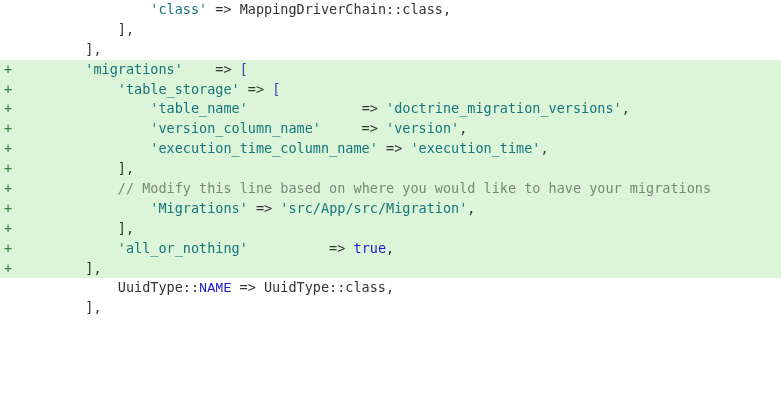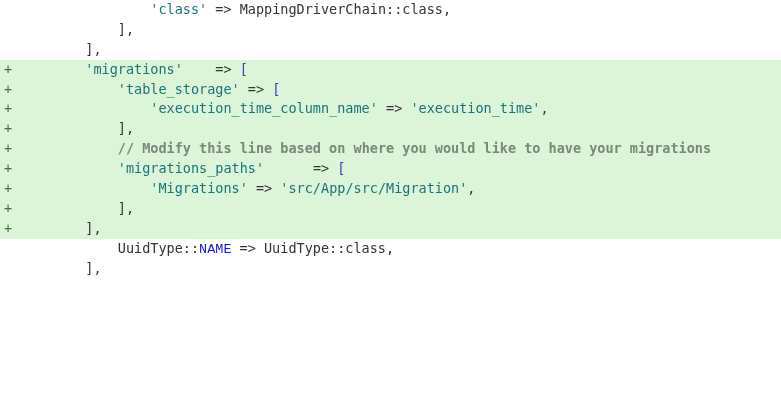--- a/index.html
+++ b/index.html
@@ -23,33 +23,35 @@
     display:inline-block;
     width:2ch;
     color:var(--marker);
   }
   .tk-p{color:var(--plain);}
   .tk-s{color:var(--string);}
   .tk-n{color:var(--number);}
   .tk-k{color:var(--keyword);}
   .tk-c{color:var(--constant);font-family:Liberation Mono, monospace;}
   .tk-b{color:var(--bracket);}
-  .tk-m{color:var(--comment);font-weight:bold;}
+  .tk-m{color:var(--comment);}
 </style>
 </head>
 <body>
 
 <div class="diff-view">
     <div class="line"><span class="gutter"> </span><span class="tk-p">                </span><span class="tk-s">'class'</span><span class="tk-p"> =&gt; MappingDriverChain::class,</span></div>
     <div class="line"><span class="gutter"> </span><span class="tk-p">            </span><span class="tk-p">],</span></div>
     <div class="line"><span class="gutter"> </span><span class="tk-p">        </span><span class="tk-p">],</span></div>
     <div class="line added"><span class="gutter">+</span><span class="tk-p">        </span><span class="tk-s">'migrations'</span><span class="tk-p">    =&gt; </span><span class="tk-b">[</span></div>
     <div class="line added"><span class="gutter">+</span><span class="tk-p">            </span><span class="tk-s">'table_storage'</span><span class="tk-p"> =&gt; </span><span class="tk-b">[</span></div>
+    <div class="line added"><span class="gutter">+</span><span class="tk-p">                </span><span class="tk-s">'table_name'</span><span class="tk-p">              =&gt; </span><span class="tk-s">'doctrine_migration_versions'</span><span class="tk-p">,</span></div>
+    <div class="line added"><span class="gutter">+</span><span class="tk-p">                </span><span class="tk-s">'version_column_name'</span><span class="tk-p">     =&gt; </span><span class="tk-s">'version'</span><span class="tk-p">,</span></div>
     <div class="line added"><span class="gutter">+</span><span class="tk-p">                </span><span class="tk-s">'execution_time_column_name'</span><span class="tk-p"> =&gt; </span><span class="tk-s">'execution_time'</span><span class="tk-p">,</span></div>
     <div class="line added"><span class="gutter">+</span><span class="tk-p">            </span><span class="tk-p">],</span></div>
     <div class="line added"><span class="gutter">+</span><span class="tk-p">            </span><span class="tk-m">// Modify this line based on where you would like to have your migrations</span></div>
-    <div class="line added"><span class="gutter">+</span><span class="tk-p">            </span><span class="tk-s">'migrations_paths'</span><span class="tk-p">      =&gt; </span><span class="tk-b">[</span></div>
     <div class="line added"><span class="gutter">+</span><span class="tk-p">                </span><span class="tk-s">'Migrations'</span><span class="tk-p"> =&gt; </span><span class="tk-s">'src/App/src/Migration'</span><span class="tk-p">,</span></div>
     <div class="line added"><span class="gutter">+</span><span class="tk-p">            </span><span class="tk-p">],</span></div>
+    <div class="line added"><span class="gutter">+</span><span class="tk-p">            </span><span class="tk-s">'all_or_nothing'</span><span class="tk-p">          =&gt; </span><span class="tk-k">true</span><span class="tk-p">,</span></div>
     <div class="line added"><span class="gutter">+</span><span class="tk-p">        </span><span class="tk-p">],</span></div>
     <div class="line"><span class="gutter"> </span><span class="tk-p">            </span><span class="tk-p">UuidType::</span><span class="tk-c">NAME</span><span class="tk-p"> =&gt; UuidType::class,</span></div>
     <div class="line"><span class="gutter"> </span><span class="tk-p">        </span><span class="tk-p">],</span></div>
   </div>
 
 </body></html>

